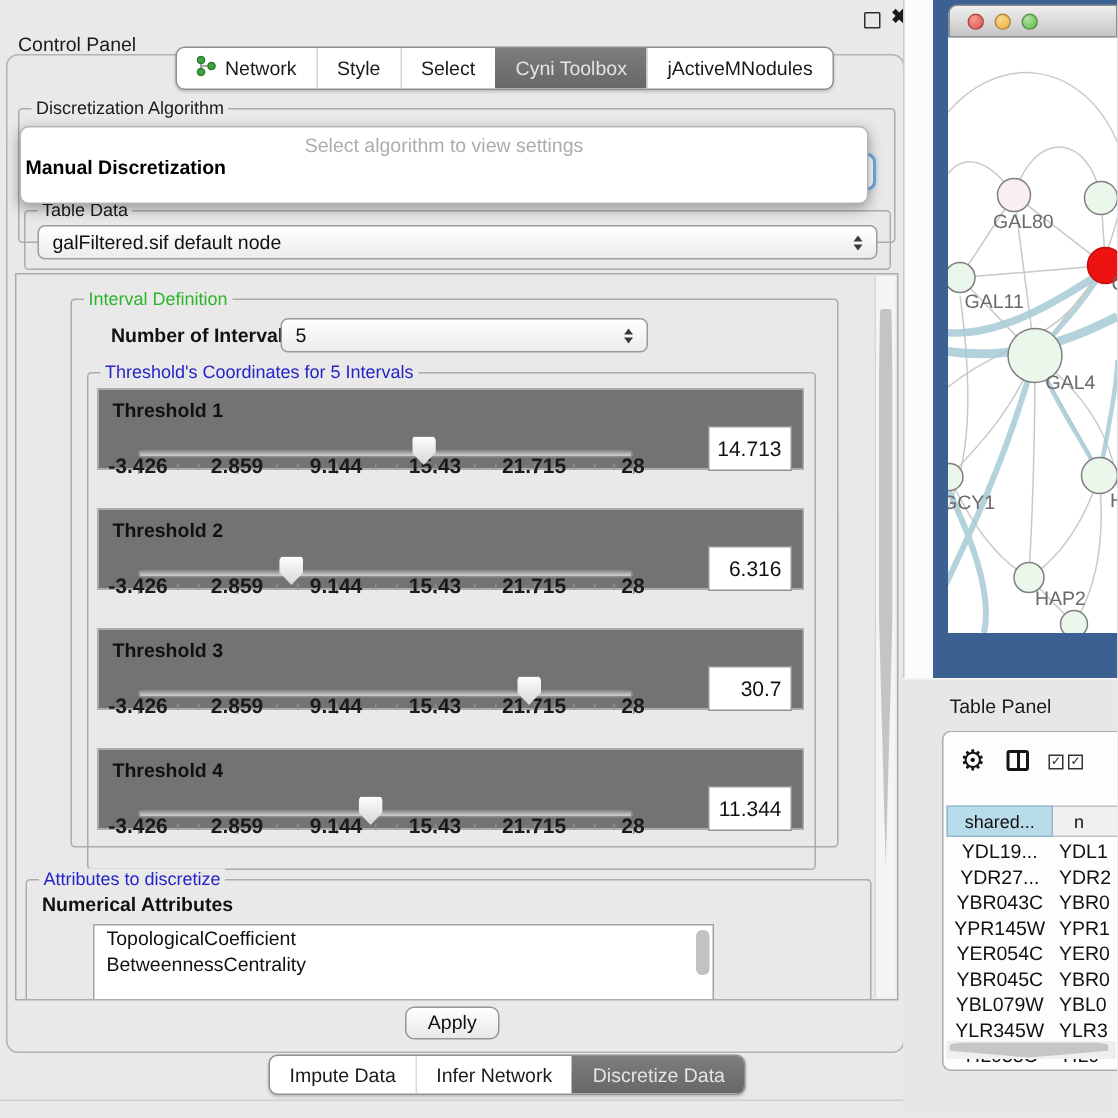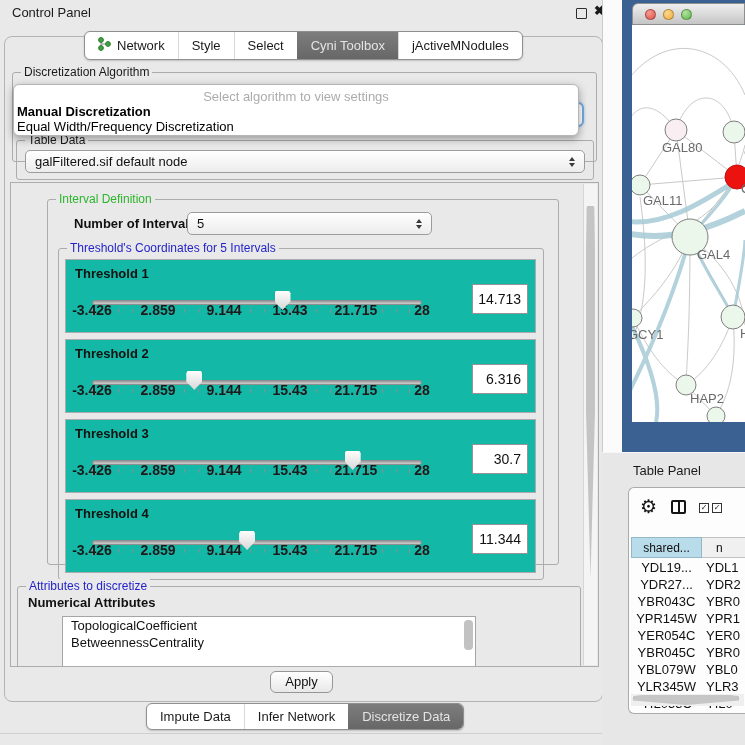--- a/index.html
+++ b/index.html
@@ -1,28 +1,28 @@
 <!DOCTYPE html>
 <html><head>
 <meta charset="utf-8">
 <style>
   html,body{margin:0;padding:0;background:#E9E9E9;}
   #root{position:relative;width:745px;height:745px;background:#E9E9E9;overflow:hidden;
         font-family:"Liberation Sans",sans-serif;color:#111;}
   .abs{position:absolute;}
 
   
-  .cp-title{left:12px;top:5px;font-size:13px;color:#1a1a1a;}
+  .cp-title{left:12px;top:22px;font-size:13px;color:#1a1a1a;}
   .float-btn{left:576px;top:8px;width:9px;height:9px;border:1.5px solid #2e2e2e;border-radius:1px;}
   .close-btn{left:594px;top:3px;font-size:13px;font-weight:bold;color:#1a1a1a;}
   .main-panel{left:4px;top:36px;width:597px;height:664px;border:1px solid #B3B3B3;border-radius:8px;background:#E9E9E9;}
   .cp-bottom-line{left:0;top:733px;width:608px;height:1px;background:#CFCFCF;}
 
   .tabbar{display:flex;background:#fff;border:1px solid #8F8F8F;border-radius:6px;overflow:hidden;
-          box-shadow:0 1px 2px rgba(0,0,0,.18);font-size:13px;}
+          box-shadow:0 1px 2px rgba(0,0,0,.18);font-size:13px;margin-left:33px;}
   .tab{padding:5px 13px;display:flex;align-items:center;gap:6px;color:#1a1a1a;border-left:1px solid #D8D8D8;white-space:nowrap;}
   .tab:first-child{border-left:none;}
   .tab.selected{background:linear-gradient(#7d7d7d,#676767);color:#E4E4E4;border-left-color:transparent;}
   .tabbar-top{left:84px;top:31px;z-index:5;}
   .tabbar-bottom{left:146px;top:703px;z-index:5;}
 
   .group{border:1px solid #ACACAC;border-radius:3px;}
   .gtitle{position:absolute;top:-8px;left:8px;background:#E9E9E9;padding:0 3px;font-size:12px;color:#1a1a1a;white-space:nowrap;}
   .gtitle.green{color:#2DB52D;}
   .gtitle.blue{color:#2424C8;}
@@ -47,21 +47,21 @@
 
   .scroll-area{left:10px;top:182px;width:587px;height:483px;border:1px solid #ACACAC;overflow:hidden;background:#E9E9E9;}
   .vsb{position:absolute;right:1px;top:1px;width:13px;height:481px;background:#F4F4F4;border-left:1px solid #D6D6D6;}
   .vsb .thumb{position:absolute;left:2px;top:22px;width:9px;height:372px;background:#C4C4C4;border-radius:5px;}
 
   .green-box{left:36px;top:16px;width:510px;height:364px;}
   .ni-label{left:26px;top:16px;font-size:13px;font-weight:bold;}
   .ni-combo{left:139px;top:12px;width:245px;height:23px;}
   .blue-box{left:10px;top:48px;width:484px;height:330px;}
 
-  .thr-panel{left:6px;width:471px;height:74px;border:1px solid #ACACAC;background:#14b8a6;box-sizing:border-box;}
+  .thr-panel{left:6px;width:471px;height:54px;border:1px solid #ACACAC;background:#737373;box-sizing:border-box;}
   .thr-title{position:absolute;left:9px;top:6px;font-size:13px;font-weight:bold;}
   .track{left:26px;top:40px;width:330px;height:5px;border-radius:3px;background:linear-gradient(#9B9B9B,#CFCFCF);
          border:1px solid #8E8E8E;box-sizing:border-box;}
   .thumb{top:31px;width:16px;height:19px;background:linear-gradient(#FDFDFD,#D7D7D7);
          clip-path:polygon(8% 0%,92% 0%,100% 12%,100% 55%,50% 100%,0% 55%,0% 12%);
          filter:drop-shadow(0 0 1px #787878);}
   .tick{top:49px;width:1px;background:#8F8F8F;}
   .tlab{top:42px;font-size:14px;font-weight:bold;transform:translateX(-50%);color:#1a1a1a;white-space:nowrap;}
   .vbox{left:406px;top:24px;width:56px;height:30px;background:#fff;border:1px solid #949494;box-sizing:border-box;
         font-size:14px;text-align:right;padding-right:6px;line-height:28px;}
@@ -149,21 +149,20 @@
   <div class="abs combo-behind">
     <span class="stepper abs" style="right:7px;top:7px;">
         <i class="up"></i>
         <i class="down"></i>
       </span>
   </div>
 
   <div class="abs popup">
     <div class="ph">Select algorithm to view settings</div>
     <div class="opt1">Manual Discretization</div>
-    <div class="opt2">Equal Width/Frequency Discretization</div>
   </div>
 
   <div class="abs group td-group">
     <span class="gtitle">Table Data</span>
     <div class="combo abs" style="left:8px;top:9px;width:560px;height:23px;">
       <span>galFiltered.sif default node</span>
       <span class="stepper">
           <i class="up"></i>
           <i class="down"></i>
         </span>

